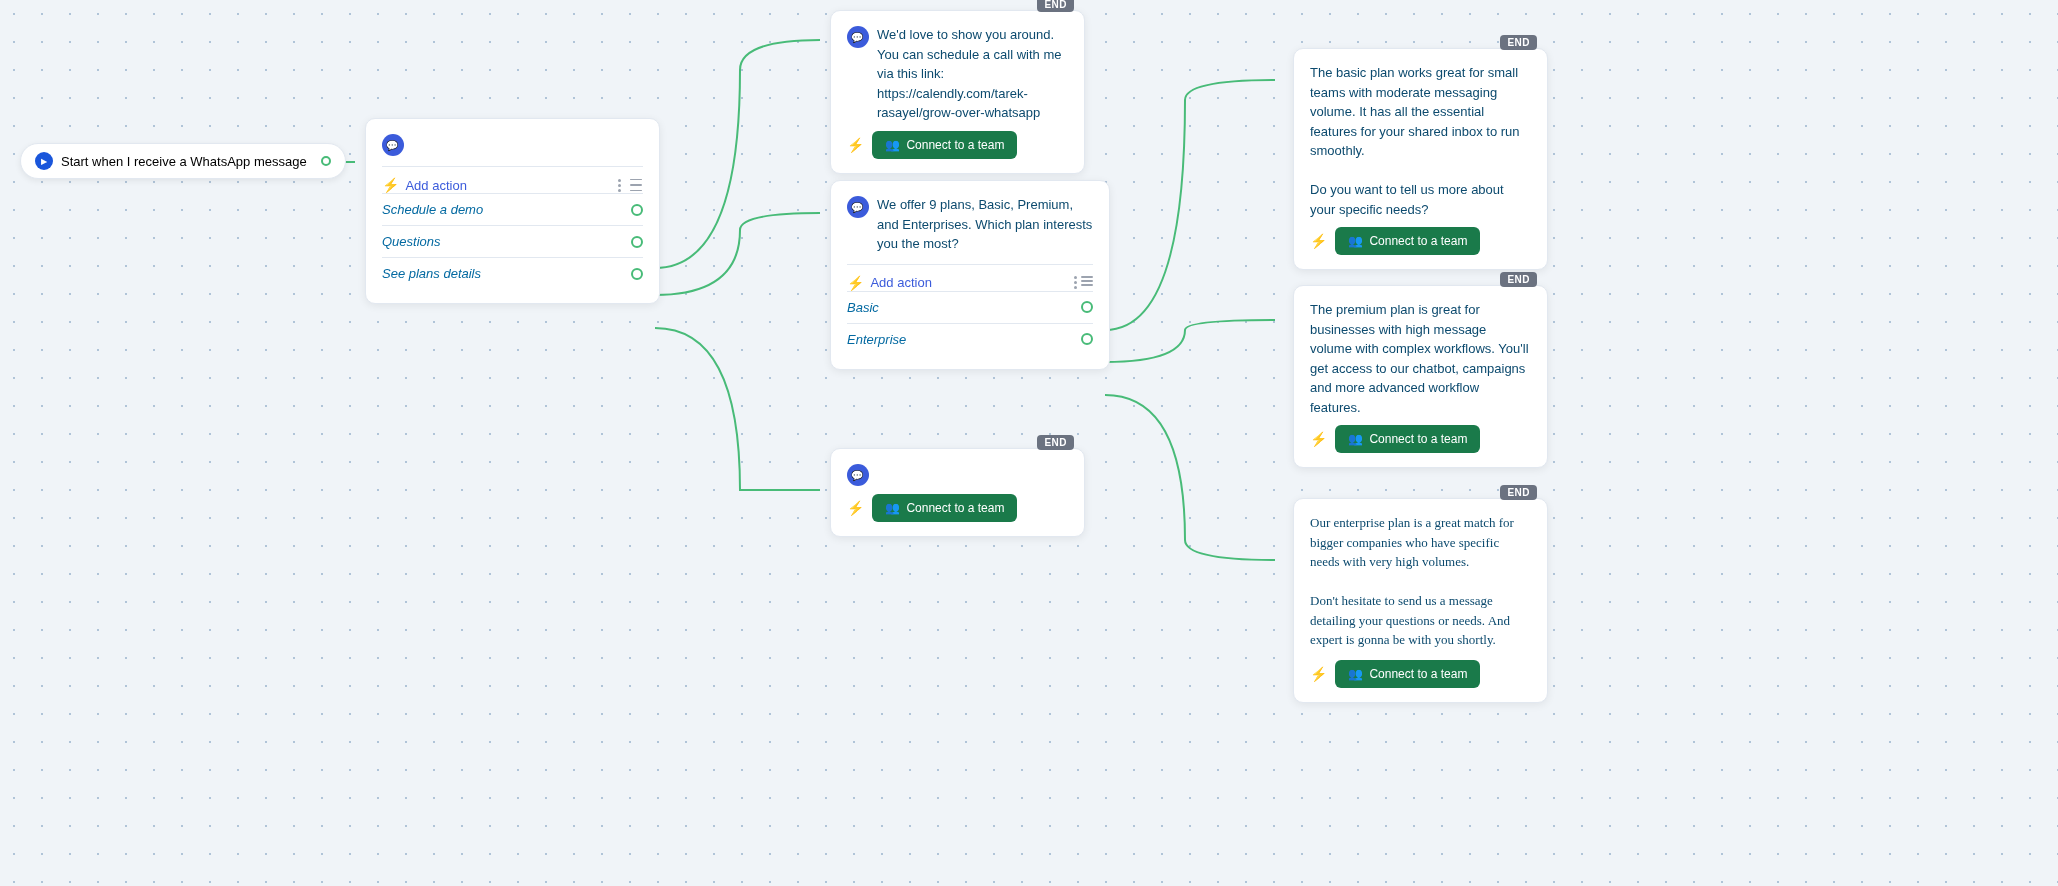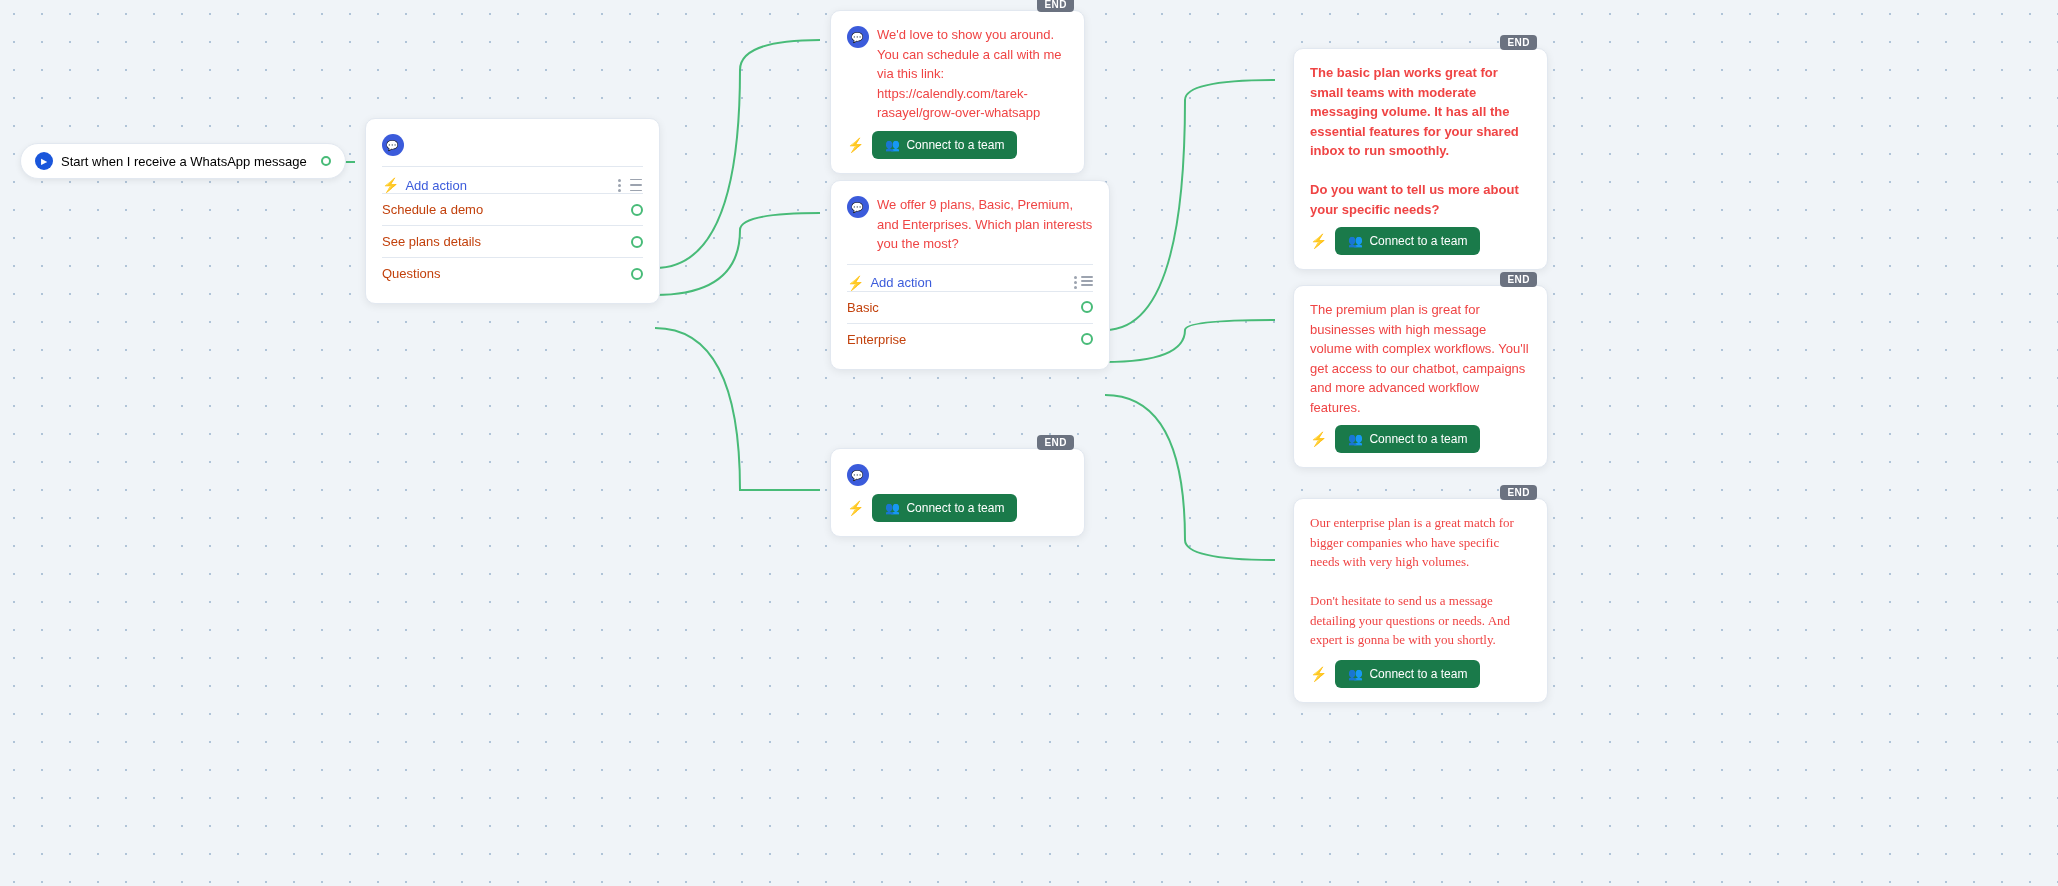--- a/index.html
+++ b/index.html
@@ -98,21 +98,21 @@
       background: #3b5bdb;
       display: flex;
       align-items: center;
       justify-content: center;
       color: #fff;
       font-size: 10px;
       flex-shrink: 0;
       margin-top: 1px;
     }
     .msg-node .msg-text {
-      color: #ef4444;
+      color: #0c4a6e;
       font-size: 13px;
       line-height: 1.5;
     }
 
     
     .add-action-bar {
       display: flex;
       align-items: center;
       gap: 6px;
       border-top: 1px solid #e2e8f0;
@@ -148,25 +148,26 @@
       width: 3px;
       height: 3px;
       border-radius: 50%;
       background: #9ca3af;
     }
 
     
     .choice-item {
       border-top: 1px solid #e2e8f0;
       padding: 8px 0;
-      color: #c2410c;
+      color: #0369a1;
       font-size: 13px;
       display: flex;
       align-items: center;
       justify-content: space-between;
+      font-style: italic;
     }
     .choice-item .circle-dot {
       width: 12px;
       height: 12px;
       border-radius: 50%;
       border: 2px solid #48bb78;
       background: #fff;
       flex-shrink: 0;
     }
 
@@ -260,25 +261,25 @@
           <span style="width:12px;height:2px;border-radius:1px;background:#9ca3af;display:block;margin:1px 0;"></span>
         </div>
       </div>
     </div>
 
     <div class="choice-item">
       <span>Schedule a demo</span>
       <div class="circle-dot"></div>
     </div>
     <div class="choice-item">
+      <span>Questions</span>
+      <div class="circle-dot"></div>
+    </div>
+    <div class="choice-item">
       <span>See plans details</span>
-      <div class="circle-dot"></div>
-    </div>
-    <div class="choice-item">
-      <span>Questions</span>
       <div class="circle-dot"></div>
     </div>
   </div>
 
   <div class="node msg-node" style="top:10px;left:830px;width:255px;">
     <div class="end-badge" style="position:absolute;top:-14px;right:10px;">END</div>
     <div class="node-header">
       <div class="avatar">💬</div>
       <div class="msg-text">We'd love to show you around. You can schedule a call with me via this link: https://calendly.com/tarek-rasayel/grow-over-whatsapp</div>
     </div>
@@ -331,21 +332,21 @@
       <span class="lightning">⚡</span>
       <button class="connect-btn">
         <span class="users-icon">👥</span>
         <span>Connect to a team</span>
       </button>
     </div>
   </div>
 
   <div class="node msg-node" style="top:48px;left:1293px;width:255px;">
     <div class="end-badge" style="position:absolute;top:-14px;right:10px;">END</div>
-    <div class="msg-text" style="font-weight:bold;">The basic plan works great for small teams with moderate messaging volume. It has all the essential features for your shared inbox to run smoothly.<br><br>Do you want to tell us more about your specific needs?</div>
+    <div class="msg-text" style="">The basic plan works great for small teams with moderate messaging volume. It has all the essential features for your shared inbox to run smoothly.<br><br>Do you want to tell us more about your specific needs?</div>
     <div class="action-row">
       <span class="lightning">⚡</span>
       <button class="connect-btn">
         <span class="users-icon">👥</span>
         <span>Connect to a team</span>
       </button>
     </div>
   </div>
 
   <div class="node msg-node" style="top:285px;left:1293px;width:255px;">

